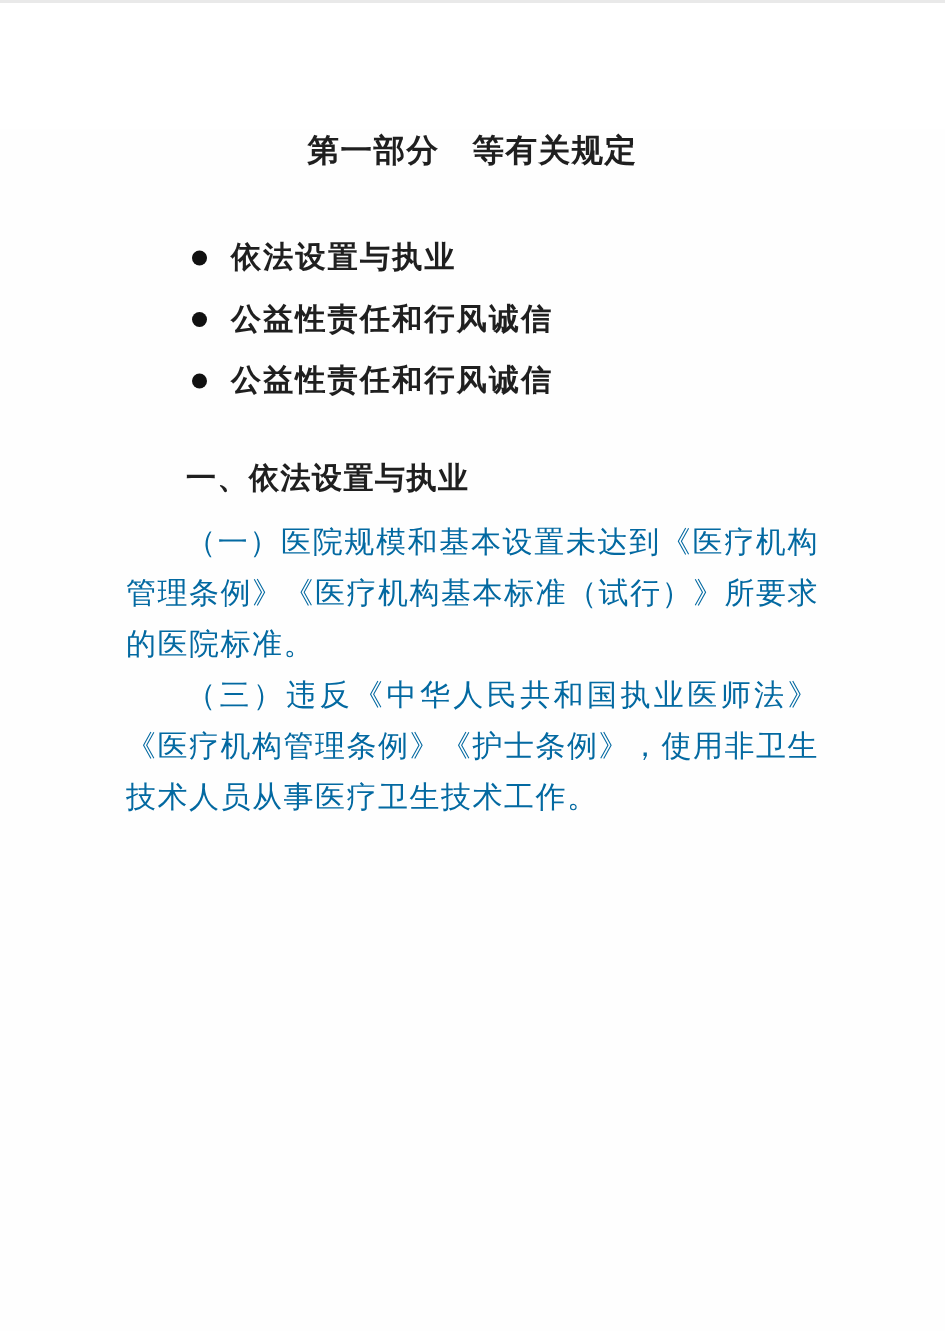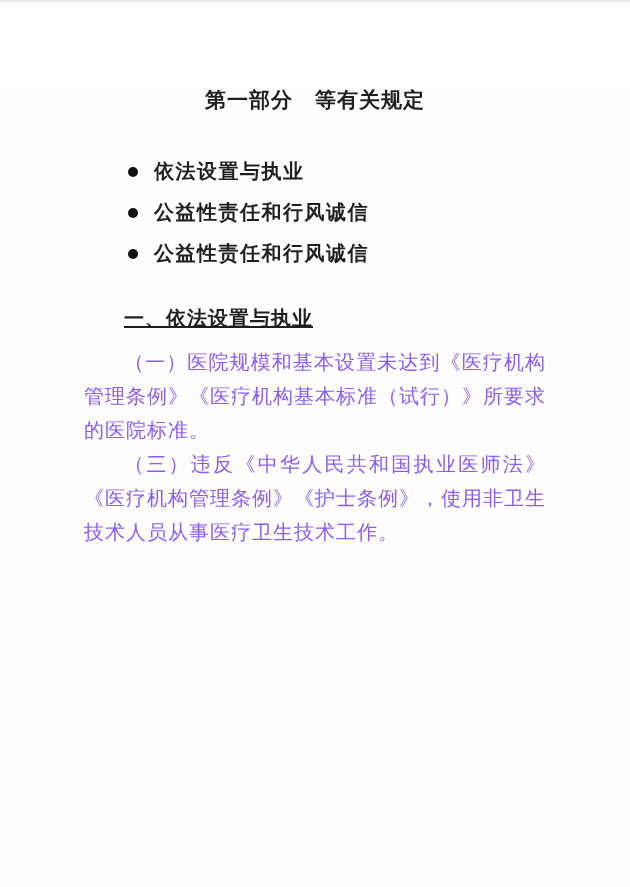--- a/index.html
+++ b/index.html
@@ -63,35 +63,34 @@
     flex: 0 0 auto;
   }
 
   .section-heading {
     margin-top: 38px;
     margin-left: 40px;
     font-size: 20px;
     font-weight: bold;
     letter-spacing: 1px;
     color: #1f1f1f;
-    text-decoration: underline;
   }
 
   .body-text {
     margin-top: 13px;
   }
 
   .body-text p {
     font-size: 20px;
     line-height: 34px;
     text-indent: 2em;
     text-align: justify;
     text-justify: inter-character;
     letter-spacing: 1px;
-    color: #8b5cf6;
+    color: #0369a1;
   }
 </style>
 </head>
 <body>
 
 <div class="page">
 
   <h1 class="doc-title">第一部分　等有关规定</h1>
 
   <ul class="bullet-list">

